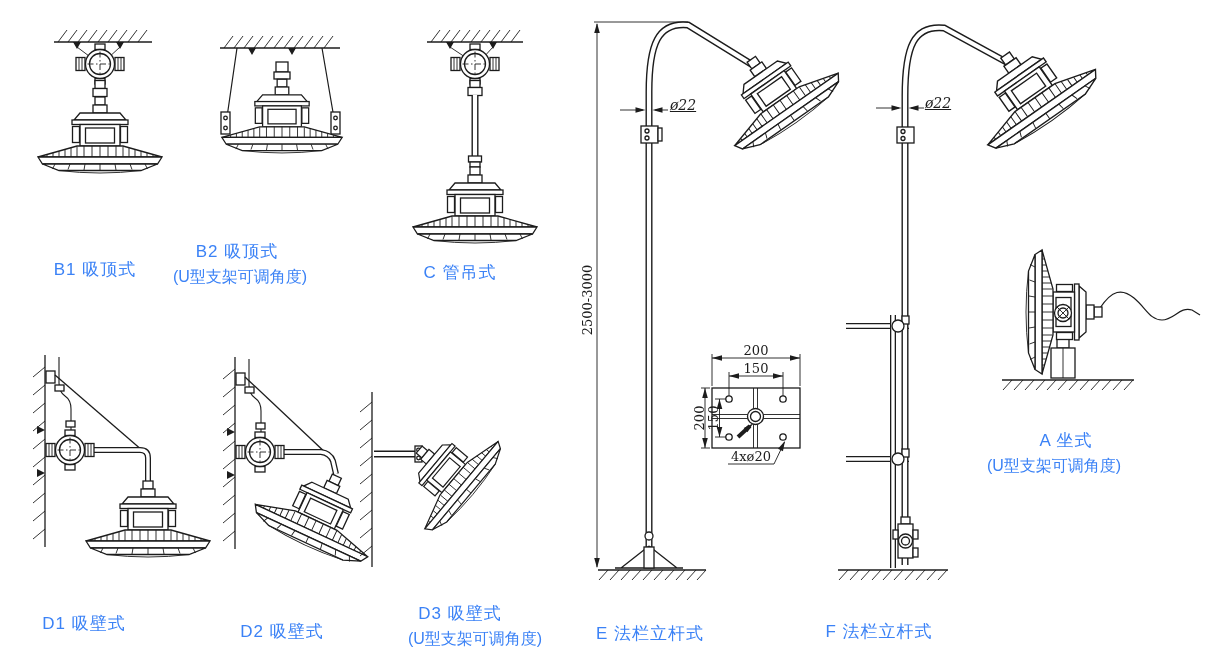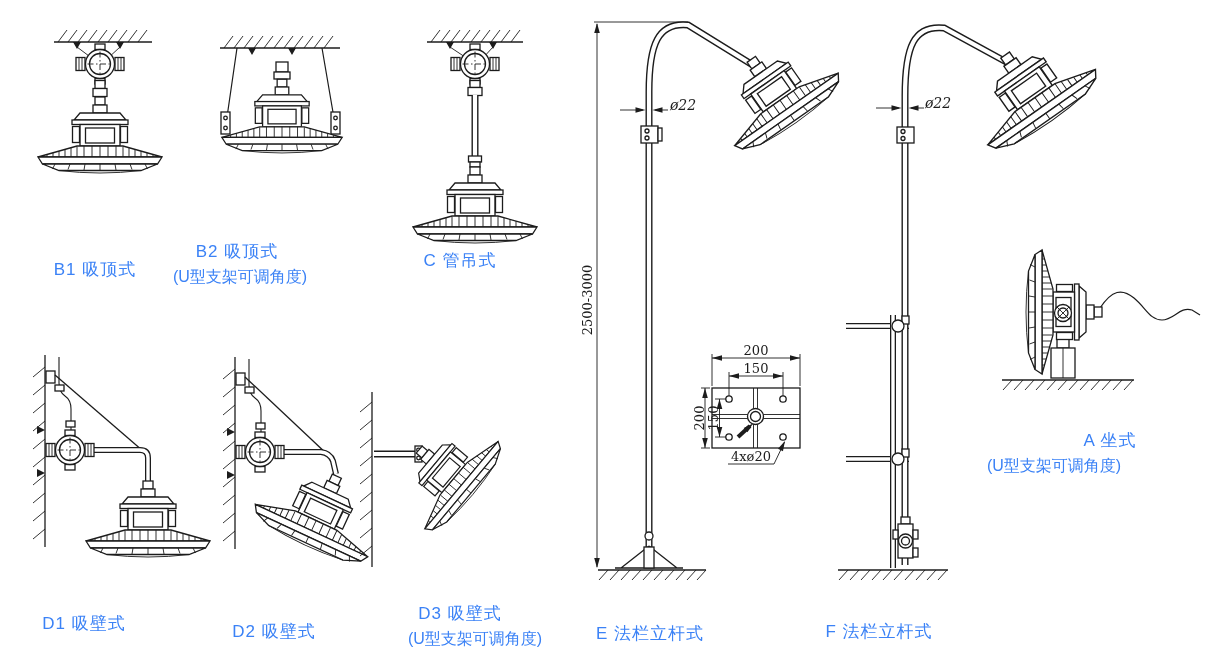--- a/index.html
+++ b/index.html
@@ -5,21 +5,21 @@
   html,body{margin:0;padding:0;background:#fff;}
   .canvas{position:relative;width:1213px;height:663px;background:#ffffff;overflow:hidden;
           font-family:"Liberation Sans","DejaVu Sans",sans-serif;color:#1c1c1c;}
   .canvas svg{position:absolute;left:0;top:0;}
   .lbl{position:absolute;white-space:nowrap;font-size:17px;letter-spacing:1px;
        transform:translate(-50%,-50%);color:#3b82f6;}
   .lbl.sub{font-size:16px;letter-spacing:0;}
   .dimtxt{position:absolute;white-space:nowrap;font-family:"DejaVu Serif","Liberation Serif",serif;
           font-size:13px;transform:translate(-50%,-50%);color:#1c1c1c;}
   .dimtxt.rot{transform:translate(-50%,-50%) rotate(-90deg);}
-  .dimtxt.dia{font-style:italic;font-size:14px;}
+  .dimtxt.dia{font-style:italic;font-size:14px;text-decoration:underline;}
   .dimtxt.small{font-size:13px;}
 </style>
 </head>
 <body>
 
 <div class="canvas">
 
 <svg width="1213" height="663" viewBox="0 0 1213 663" xmlns="http://www.w3.org/2000/svg" stroke="#1c1c1c" fill="none" stroke-width="1.3">
 <defs>
 
@@ -271,28 +271,28 @@
         </g>
   <circle cx="1063" cy="313" r="8.5" fill="#fff"></circle>
   <circle cx="1063" cy="313" r="5"></circle>
   <path stroke-width="0.9" d="M1057,307 L1069,319 M1069,307 L1057,319"></path>
 </g>
 </svg>
 
 <div class="lbl" style="left:95px;top:269px">B1 吸顶式</div>
 <div class="lbl" style="left:237px;top:251px">B2 吸顶式</div>
 <div class="lbl sub" style="left:240px;top:277px">(U型支架可调角度)</div>
-<div class="lbl" style="left:460px;top:260px">C 管吊式</div>
+<div class="lbl" style="left:460px;top:272px">C 管吊式</div>
 <div class="lbl" style="left:84px;top:623px">D1 吸壁式</div>
-<div class="lbl" style="left:274px;top:631px">D2 吸壁式</div>
+<div class="lbl" style="left:282px;top:631px">D2 吸壁式</div>
 <div class="lbl" style="left:460px;top:613px">D3 吸壁式</div>
 <div class="lbl sub" style="left:475px;top:639px">(U型支架可调角度)</div>
 <div class="lbl" style="left:650px;top:633px">E 法栏立杆式</div>
 <div class="lbl" style="left:879px;top:631px">F 法栏立杆式</div>
-<div class="lbl" style="left:1110px;top:440px">A 坐式</div>
+<div class="lbl" style="left:1066px;top:440px">A 坐式</div>
 <div class="lbl sub" style="left:1054px;top:466px">(U型支架可调角度)</div>
 
 <div class="dimtxt rot" style="left:587px;top:300px">2500-3000</div>
 <div class="dimtxt dia" style="left:683px;top:105px">ø22</div>
 <div class="dimtxt dia" style="left:938px;top:103px">ø22</div>
 <div class="dimtxt" style="left:756px;top:350px">200</div>
 <div class="dimtxt" style="left:756px;top:368px">150</div>
 <div class="dimtxt rot" style="left:699px;top:418px">200</div>
 <div class="dimtxt rot" style="left:713px;top:418px">150</div>
 <div class="dimtxt small" style="left:751px;top:456px">4xø20</div>

